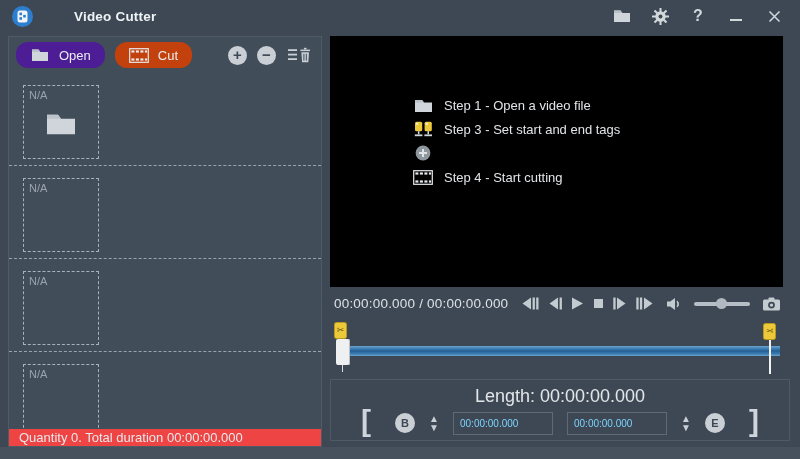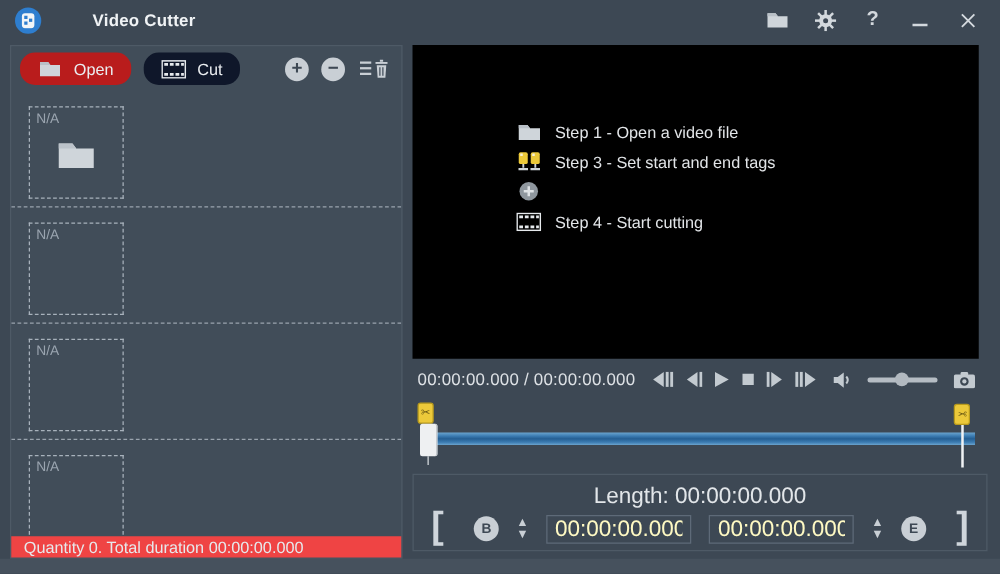--- a/index.html
+++ b/index.html
@@ -22,22 +22,22 @@
   .help-q { font-size:16px; font-weight:bold; color:#d3d8dd; }
   .min-line { width:12px; height:2px; background:#d3d8dd; margin-top:8px; }
 
   
   .main { flex:1 1 auto; display:flex; padding:4px 8px 0 8px; min-height:0; }
 
   
   .left-panel { width:314px; flex:0 0 auto; border:1px solid #4e5a66; background:#414d59; display:flex; flex-direction:column; }
   .toolbar { height:36px; flex:0 0 auto; display:flex; align-items:center; padding:0 10px 0 7px; }
   .btn { height:26px; display:flex; align-items:center; gap:9px; padding:0 14px; color:#eaedf0; font-size:13px; cursor:default; border:none; font-family:inherit; }
-  .btn-open { background:#b91c1c;border-radius:12px; }
-  .btn-cut  { background:#0f172a; margin-left:10px;border-radius:12px; }
+  .btn-open { background:#4c1d95;border-radius:12px; }
+  .btn-cut  { background:#c2410c; margin-left:10px;border-radius:12px; }
   .tool-icons { margin-left:auto; display:flex; align-items:center; gap:10px; }
   .circle-btn { width:19px; height:19px; border-radius:50%; background:#c9cfd5; color:#3d4854; font-size:15px; font-weight:bold; display:flex; align-items:center; justify-content:center; line-height:1; padding-bottom:1px; }
   .clear-btn { margin-left:2px; display:flex; align-items:center; }
 
   .segment-list { flex:1 1 auto; overflow:hidden; }
   .segment { height:93px; border-bottom:1px dashed #9aa4ae; padding:12px 0 0 14px; position:relative; }
   .thumb { width:76px; height:74px; border:1px dashed #a8b2bc; position:relative; }
   .thumb-label { position:absolute; top:3px; left:5px; font-size:11px; color:#9aa4af; }
   .thumb-folder { position:absolute; left:50%; top:50%; transform:translate(-50%,-42%); }
 
@@ -69,21 +69,21 @@
   .end-line { position:absolute; right:21px; top:20px; width:2px; height:34px; background:#f0f2f4; }
 
   .cut-panel { flex:0 0 auto; height:62px; border:1px solid #4e5a66; margin-right:2px; display:flex; flex-direction:column; align-items:center; padding-top:6px; }
   .length-text { font-size:18px; color:#e2e6e9; }
   .cut-controls { display:flex; align-items:center; gap:14px; margin-top:2px; }
   .bracket { font-size:30px; font-weight:bold; color:#cfd5db; line-height:24px; padding-bottom:4px; }
   .bracket-open { margin-right:10px; }
   .bracket-close { margin-left:10px; }
   .badge { width:20px; height:20px; border-radius:50%; background:#c9cfd5; color:#3d4854; font-size:11px; font-weight:bold; display:flex; align-items:center; justify-content:center; }
   .spinner { display:flex; flex-direction:column; color:#c9cfd5; font-size:10px; line-height:9px; text-align:center; }
-  .time-input { width:116px; height:23px; background:transparent; border:1px solid #5e6a78; color:#fef9c3; font-size:18px; padding:0 6px; font-family:inherit; }
+  .time-input { width:100px; height:23px; background:transparent; border:1px solid #5e6a78; color:#7dd3fc; font-size:10px; padding:0 6px; font-family:inherit; }
 
   .bottom-strip { height:12px; flex:0 0 auto; background:#46515d; }
 
   svg { display:block; }
 </style>
 </head>
 <body>
 
 <div class="window">
 

